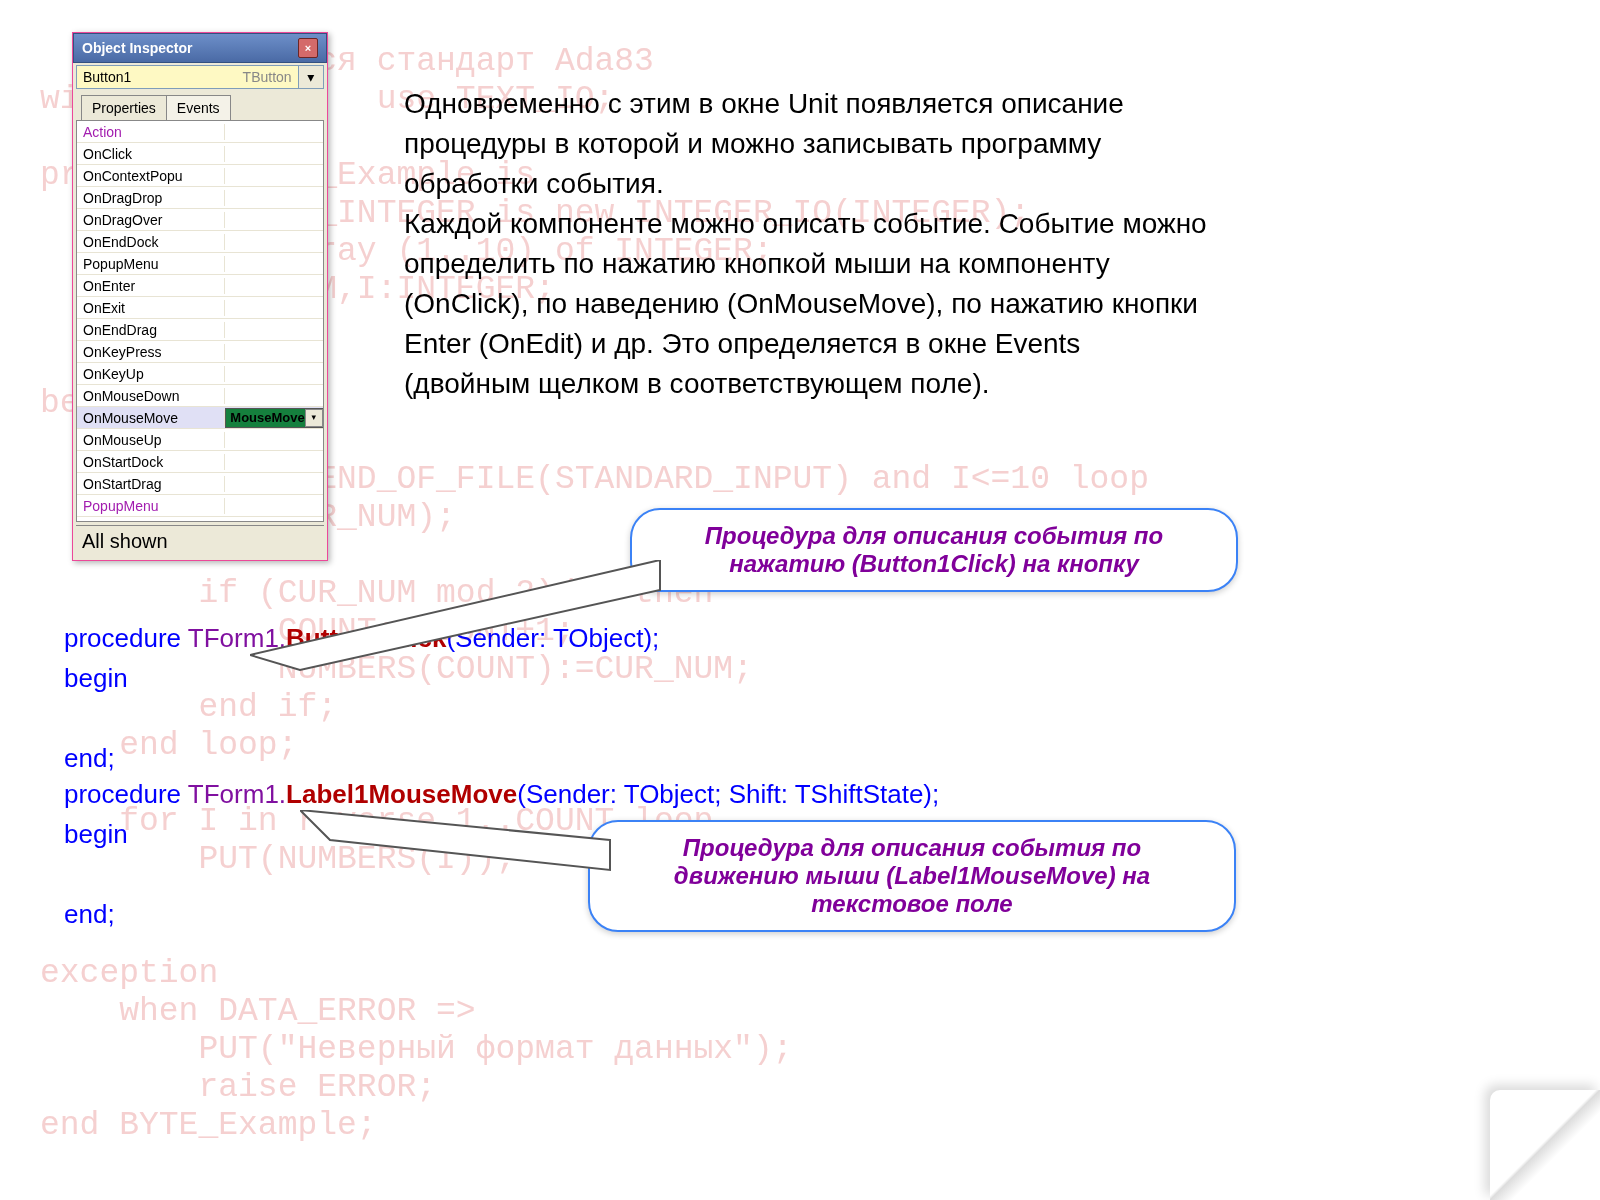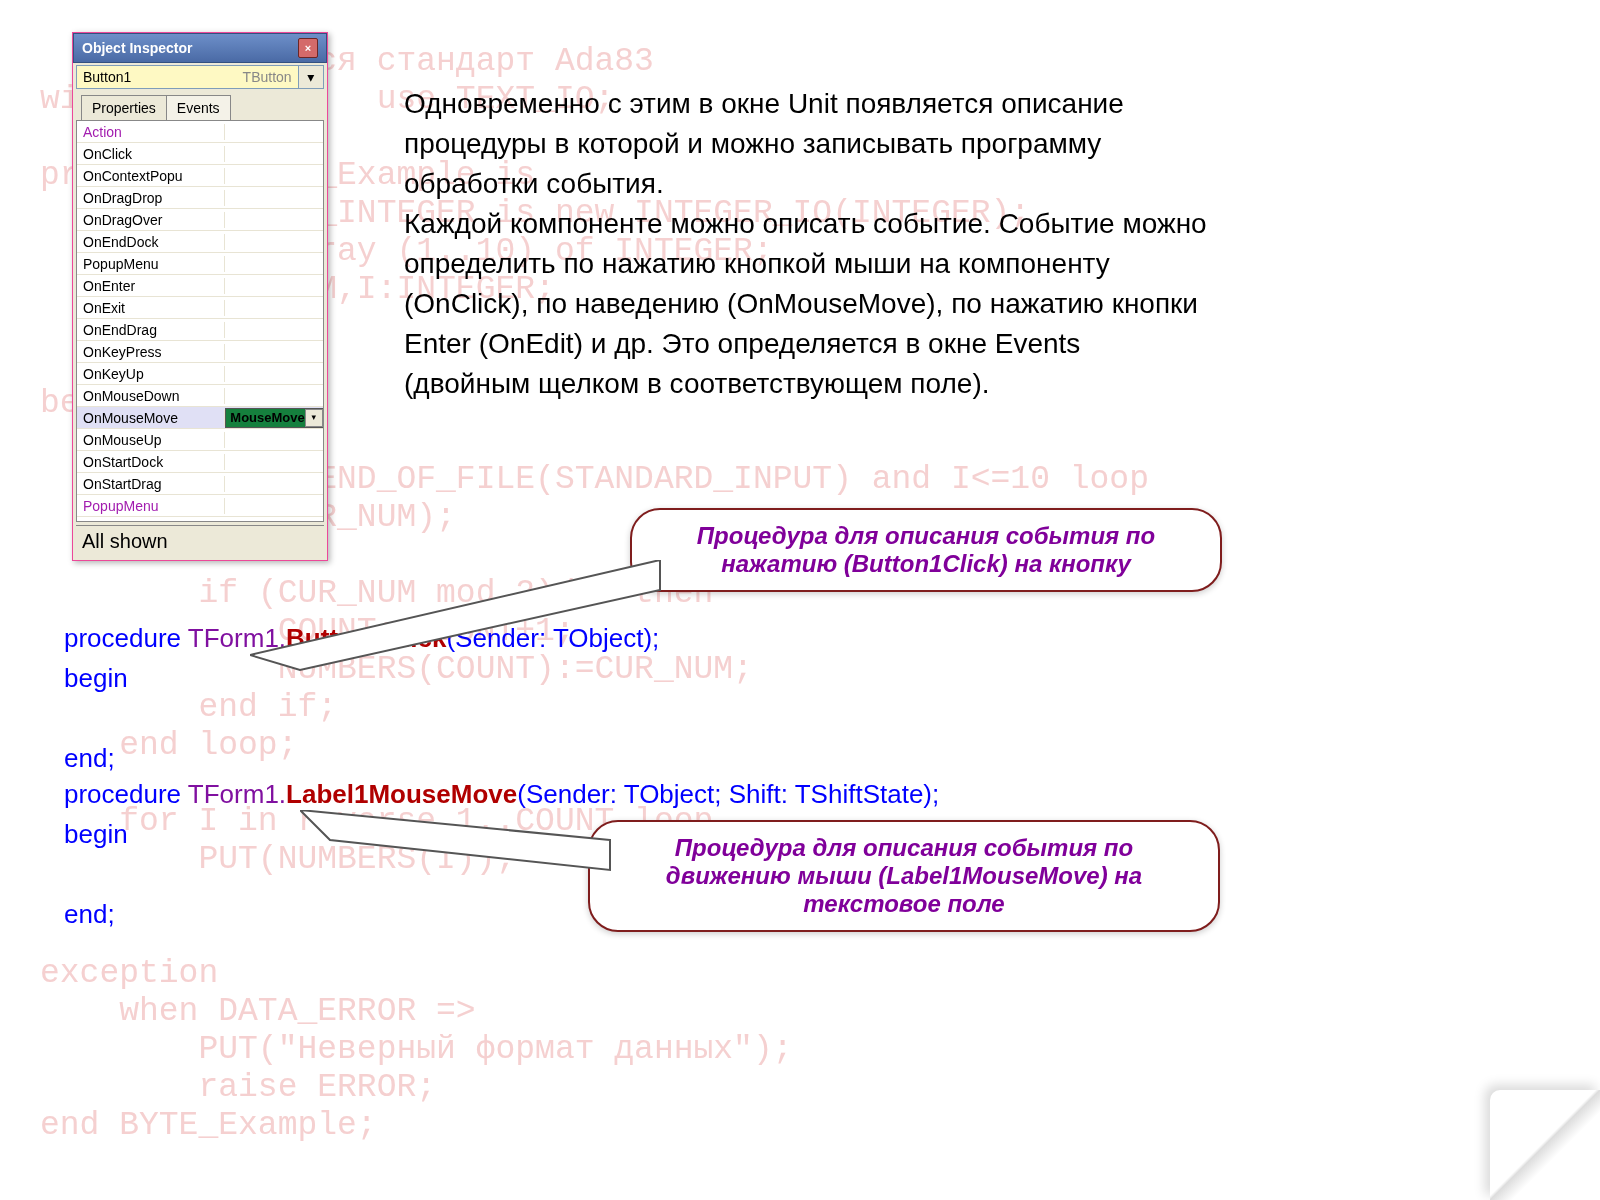--- a/index.html
+++ b/index.html
@@ -22,21 +22,21 @@
   .oi-row .v{flex:1;padding:0 4px;display:flex;align-items:center}
   .oi-row.maroon .k{color:#a21caf}
   .oi-row.sel{background:#e0e0f5}
   .oi-row.sel .v{background:#15803d;border:1px solid #555}
   .oi-row .valtxt{font-weight:bold;font-size:13px}
   .oi-row .dd2{width:16px;height:16px;background:#ece9d8;border:1px solid #888;margin-left:auto;font-size:9px;text-align:center;line-height:14px}
   .oi-status{border-top:1px solid #888;background:#ece9d8;font-size:20px;padding:4px 6px;margin:3px 3px 3px 3px}
   
   .mainpara{position:absolute;left:404px;top:84px;width:810px;color:#000;font-size:28px;line-height:40px;z-index:5}
   
-  .callout{position:absolute;border:2px solid #7f1d1d;border-radius:30px;background:#fff;color:#80009a;font-size:24px;font-style:italic;font-weight:bold;text-align:center;padding:12px 24px;z-index:6;box-shadow:0 2px 6px rgba(0,0,0,.2)}
+  .callout{position:absolute;border:2px solid #3b82f6;border-radius:30px;background:#fff;color:#80009a;font-size:24px;font-style:italic;font-weight:bold;text-align:center;padding:12px 32px;z-index:6;box-shadow:0 2px 6px rgba(0,0,0,.2)}
   .c1{left:630px;top:508px;width:540px}
   .c2{left:588px;top:820px;width:580px}
   
   .codeblk{position:absolute;font-family:Arial,sans-serif;font-size:26px;line-height:40px;z-index:5}
   .cb1{left:64px;top:618px}
   .cb2{left:64px;top:774px}
   .kw{color:#0000ff}
   .id{color:#8010a0}
   .md{color:#b00000;font-weight:bold}
   .arg{color:#0000ff}

